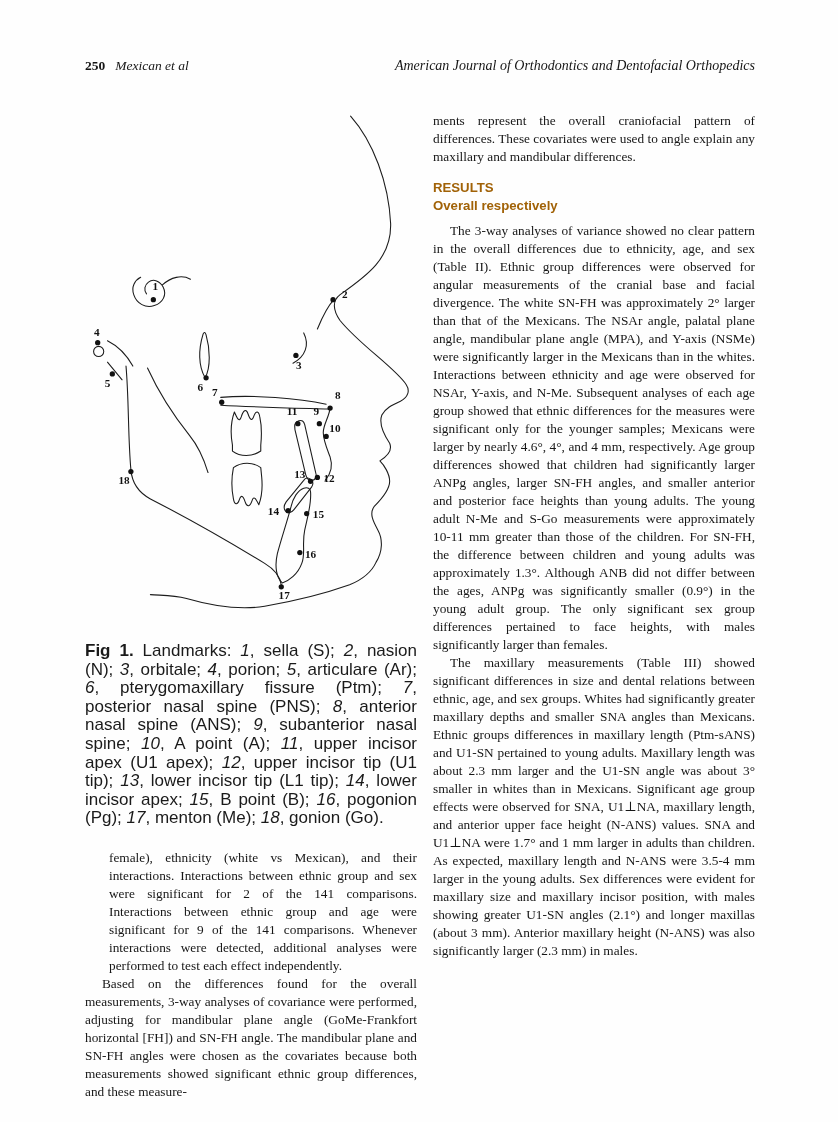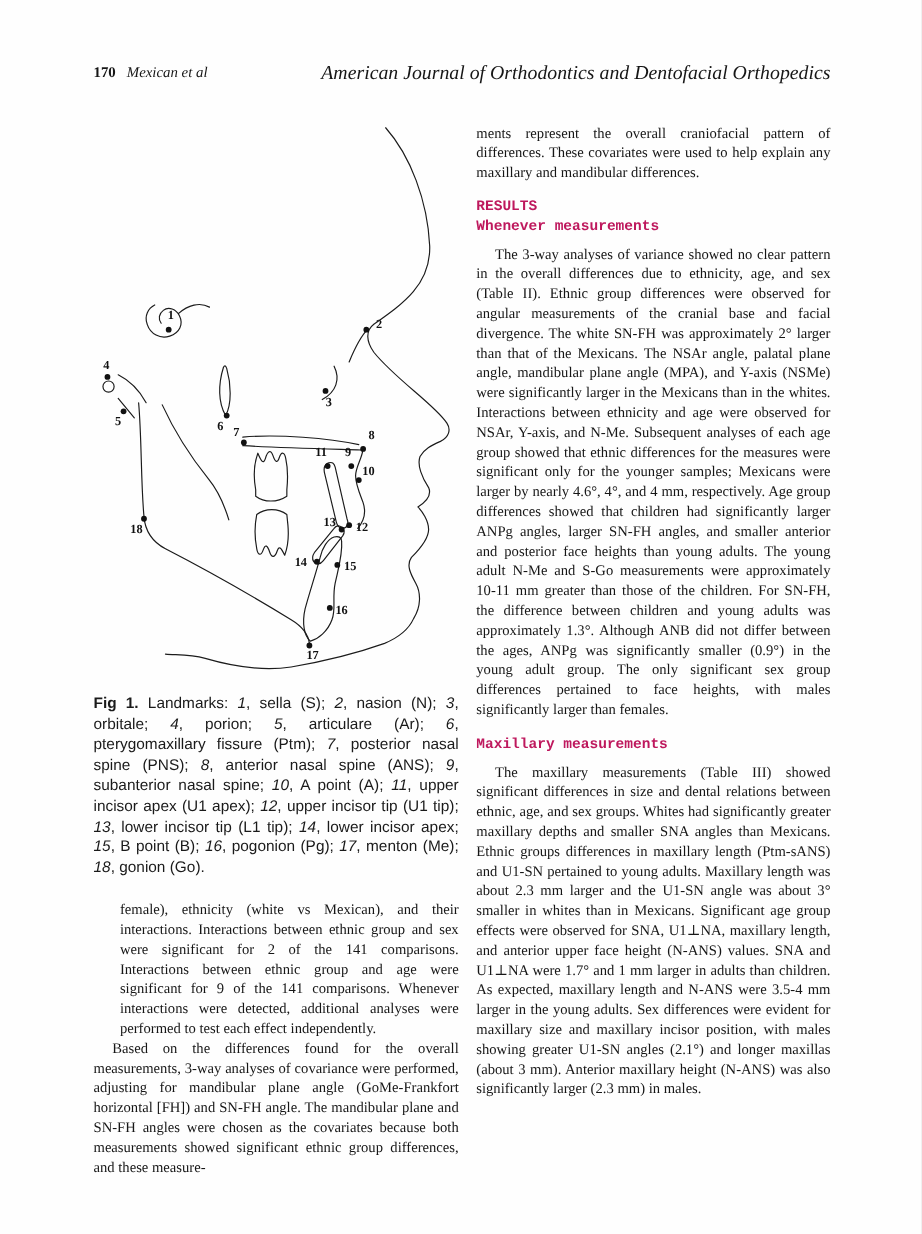--- a/index.html
+++ b/index.html
@@ -8,21 +8,21 @@
     overflow:hidden;margin:0 auto;color:#161616;
     font-family:"Liberation Serif","DejaVu Serif",serif;
   }
   .page-header{
     position:absolute;top:58px;left:85px;right:83px;
     display:flex;justify-content:space-between;align-items:flex-start;
   }
   .header-left{font-size:13.5px;}
   .page-num{font-weight:bold;margin-right:10px;}
   .running-authors{font-style:italic;}
-  .header-right{text-align:right;font-style:italic;font-size:18px;line-height:16px;}
+  .header-right{text-align:right;font-style:italic;font-size:14px;line-height:16px;}
   .columns{
     position:absolute;top:112px;left:85px;right:83px;
     display:flex;gap:16px;
   }
   .col-left{width:332px;flex:0 0 332px;}
   .col-right{flex:1;min-width:0;}
   .body-text{
     margin:0;font-size:13.3px;line-height:18px;text-align:justify;
   }
   .body-text + .body-text{margin-top:0;}
@@ -31,42 +31,42 @@
   .fig-svg{display:block;width:332px;height:518px;}
   .fig-svg path, .fig-svg circle.lm-ring{
     fill:none;stroke:#1c1c1c;stroke-width:1.1;stroke-linecap:round;stroke-linejoin:round;
   }
   .fig-svg .lm-dot{fill:#111;stroke:none;}
   .fig-svg .lm-label{
     font-family:"Liberation Serif","DejaVu Serif",serif;
     font-size:11.5px;font-weight:600;fill:#111;text-anchor:middle;
   }
   figcaption{
-    font-family:"Liberation Sans","DejaVu Sans",sans-serif;
-    font-size:14px;line-height:18.6px;text-align:justify;color:#1a1a1a;
+    margin-top:12px;font-family:"Liberation Sans","DejaVu Sans",sans-serif;
+    font-size:17px;line-height:18.6px;text-align:justify;color:#1a1a1a;
   }
   .cap-bold{font-weight:bold;}
   .cap-italic{font-style:italic;}
   .after-figure{margin-top:21px;margin-left:24px;}
   .section-head,.subsection-head{
-    font-family:Liberation Mono, monospace;
-    font-size:13.2px;font-weight:bold;color:#be185d;
+    font-family:Liberation Sans, sans-serif;
+    font-size:13.2px;font-weight:bold;color:#a16207;
   }
   h2.section-head{margin:14px 0 3px 0;}
   h3.subsection-head{margin:0 0 9px 0;}
   h3.subsection-head.spaced{margin-top:15px;}
 </style>
 </head>
 <body>
 
 <div class="page">
 
   <header class="page-header">
     <div class="header-left">
-      <span class="page-num">170</span><span class="running-authors">Mexican et al</span>
+      <span class="page-num">250</span><span class="running-authors">Mexican et al</span>
     </div>
     <div class="header-right">
       <div>American Journal of Orthodontics and Dentofacial Orthopedics</div>
     </div>
   </header>
 
   <div class="columns">
 
     <div class="col col-left">
       <figure>
@@ -127,24 +127,23 @@
             </g>
         </svg>
         <figcaption><span class="cap-bold">Fig 1.</span><span> Landmarks: </span><span class="cap-italic">1</span><span>, sella (S); </span><span class="cap-italic">2</span><span>, nasion (N); </span><span class="cap-italic">3</span><span>, orbitale; </span><span class="cap-italic">4</span><span>, porion; </span><span class="cap-italic">5</span><span>, articulare (Ar); </span><span class="cap-italic">6</span><span>, pterygomaxillary fissure (Ptm); </span><span class="cap-italic">7</span><span>, posterior nasal spine (PNS); </span><span class="cap-italic">8</span><span>, anterior nasal spine (ANS); </span><span class="cap-italic">9</span><span>, subanterior nasal spine; </span><span class="cap-italic">10</span><span>, A point (A); </span><span class="cap-italic">11</span><span>, upper incisor apex (U1 apex); </span><span class="cap-italic">12</span><span>, upper incisor tip (U1 tip); </span><span class="cap-italic">13</span><span>, lower incisor tip (L1 tip); </span><span class="cap-italic">14</span><span>, lower incisor apex; </span><span class="cap-italic">15</span><span>, B point (B); </span><span class="cap-italic">16</span><span>, pogonion (Pg); </span><span class="cap-italic">17</span><span>, menton (Me); </span><span class="cap-italic">18</span><span>, gonion (Go).</span></figcaption>
       </figure>
 
       <p class="body-text after-figure">female), ethnicity (white vs Mexican), and their interactions. Interactions between ethnic group and sex were significant for 2 of the 141 comparisons. Interactions between ethnic group and age were significant for 9 of the 141 comparisons. Whenever interactions were detected, additional analyses were performed to test each effect independently.</p>
       <p class="body-text indent">Based on the differences found for the overall measurements, 3-way analyses of covariance were performed, adjusting for mandibular plane angle (GoMe-Frankfort horizontal [FH]) and SN-FH angle. The mandibular plane and SN-FH angles were chosen as the covariates because both measurements showed significant ethnic group differences, and these measure-</p>
     </div>
 
     <div class="col col-right">
-      <p class="body-text">ments represent the overall craniofacial pattern of differences. These covariates were used to help explain any maxillary and mandibular differences.</p>
+      <p class="body-text">ments represent the overall craniofacial pattern of differences. These covariates were used to angle explain any maxillary and mandibular differences.</p>
 
       <h2 class="section-head">RESULTS</h2>
-      <h3 class="subsection-head">Whenever measurements</h3>
+      <h3 class="subsection-head">Overall respectively</h3>
       <p class="body-text indent">The 3-way analyses of variance showed no clear pattern in the overall differences due to ethnicity, age, and sex (Table II). Ethnic group differences were observed for angular measurements of the cranial base and facial divergence. The white SN-FH was approximately 2° larger than that of the Mexicans. The NSAr angle, palatal plane angle, mandibular plane angle (MPA), and Y-axis (NSMe) were significantly larger in the Mexicans than in the whites. Interactions between ethnicity and age were observed for NSAr, Y-axis, and N-Me. Subsequent analyses of each age group showed that ethnic differences for the measures were significant only for the younger samples; Mexicans were larger by nearly 4.6°, 4°, and 4 mm, respectively. Age group differences showed that children had significantly larger ANPg angles, larger SN-FH angles, and smaller anterior and posterior face heights than young adults. The young adult N-Me and S-Go measurements were approximately 10-11 mm greater than those of the children. For SN-FH, the difference between children and young adults was approximately 1.3°. Although ANB did not differ between the ages, ANPg was significantly smaller (0.9°) in the young adult group. The only significant sex group differences pertained to face heights, with males significantly larger than females.</p>
 
-      <h3 class="subsection-head spaced">Maxillary measurements</h3>
       <p class="body-text indent">The maxillary measurements (Table III) showed significant differences in size and dental relations between ethnic, age, and sex groups. Whites had significantly greater maxillary depths and smaller SNA angles than Mexicans. Ethnic groups differences in maxillary length (Ptm-sANS) and U1-SN pertained to young adults. Maxillary length was about 2.3 mm larger and the U1-SN angle was about 3° smaller in whites than in Mexicans. Significant age group effects were observed for SNA, U1⊥NA, maxillary length, and anterior upper face height (N-ANS) values. SNA and U1⊥NA were 1.7° and 1 mm larger in adults than children. As expected, maxillary length and N-ANS were 3.5-4 mm larger in the young adults. Sex differences were evident for maxillary size and maxillary incisor position, with males showing greater U1-SN angles (2.1°) and longer maxillas (about 3 mm). Anterior maxillary height (N-ANS) was also significantly larger (2.3 mm) in males.</p>
     </div>
 
   </div>
 </div>
 
 </body></html>

